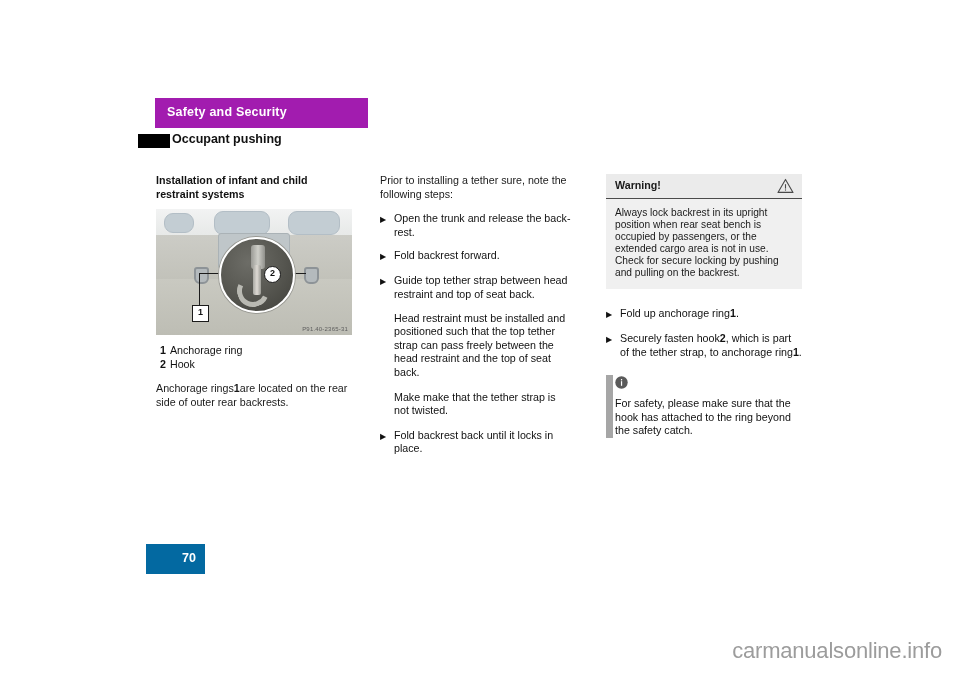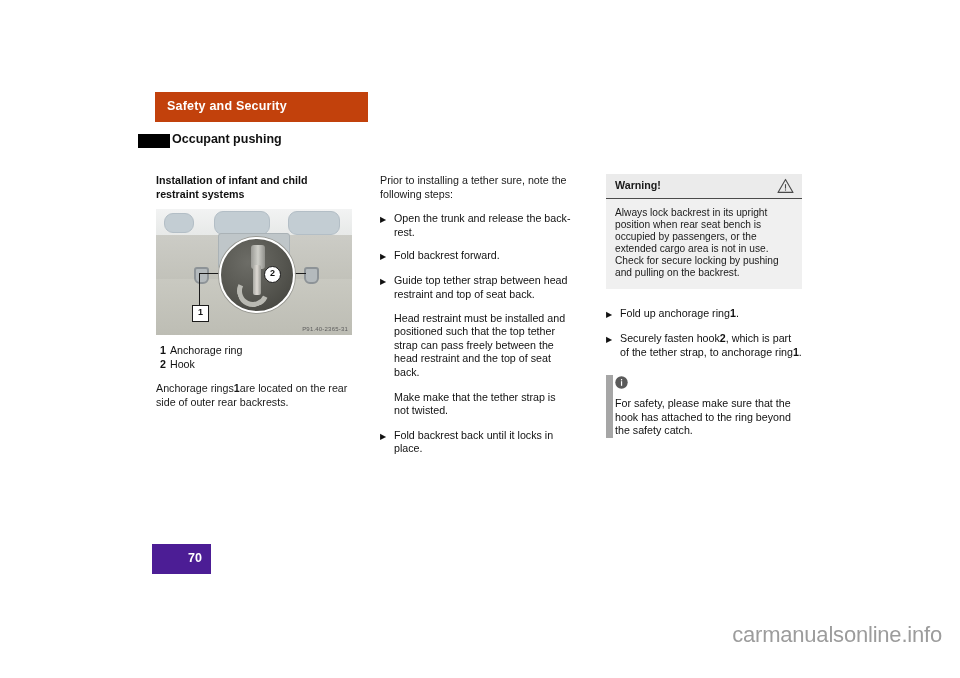--- a/index.html
+++ b/index.html
@@ -13,24 +13,24 @@
     position: relative;
     font-family: "Liberation Sans", sans-serif;
     color: #111111;
     overflow: hidden;
   }
 
   
   #chapter-bar {
     position: absolute;
     left: 155px;
-    top: 92px;
+    top: 98px;
     width: 213px;
     height: 30px;
-    background: #c2410c;
+    background: #a21caf;
   }
   #chapter-title {
     position: absolute;
     left: 12px;
     top: 7px;
     font-size: 12.5px;
     font-weight: bold;
     color: #ffffff;
     letter-spacing: 0.2px;
     white-space: nowrap;
@@ -247,40 +247,40 @@
   #info-bar {
     position: absolute; left: 0; top: 0; width: 7px; height: 100%;
     background: #a6a6a6;
   }
   #info-icon { margin: 0 0 4px 0; }
   #info-text { font-size: 10.7px; line-height: 13.6px; }
 
   
   #page-number-box {
     position: absolute;
-    left: 152px;
+    left: 146px;
     top: 544px;
     width: 59px;
     height: 30px;
-    background: #4c1d95;
+    background: #0369a1;
   }
   #page-number {
     position: absolute;
     right: 9px;
     top: 7px;
     font-size: 12.5px;
     font-weight: bold;
     color: #ffffff;
   }
 
   
   #watermark {
     position: absolute;
     right: 18px;
-    bottom: 30px;
+    bottom: 14px;
     font-size: 22px;
     color: #9c9c9c;
     letter-spacing: -0.2px;
     font-family: "Liberation Sans", sans-serif;
   }
 </style>
 </head>
 <body>
 
 <div id="chapter-bar">

